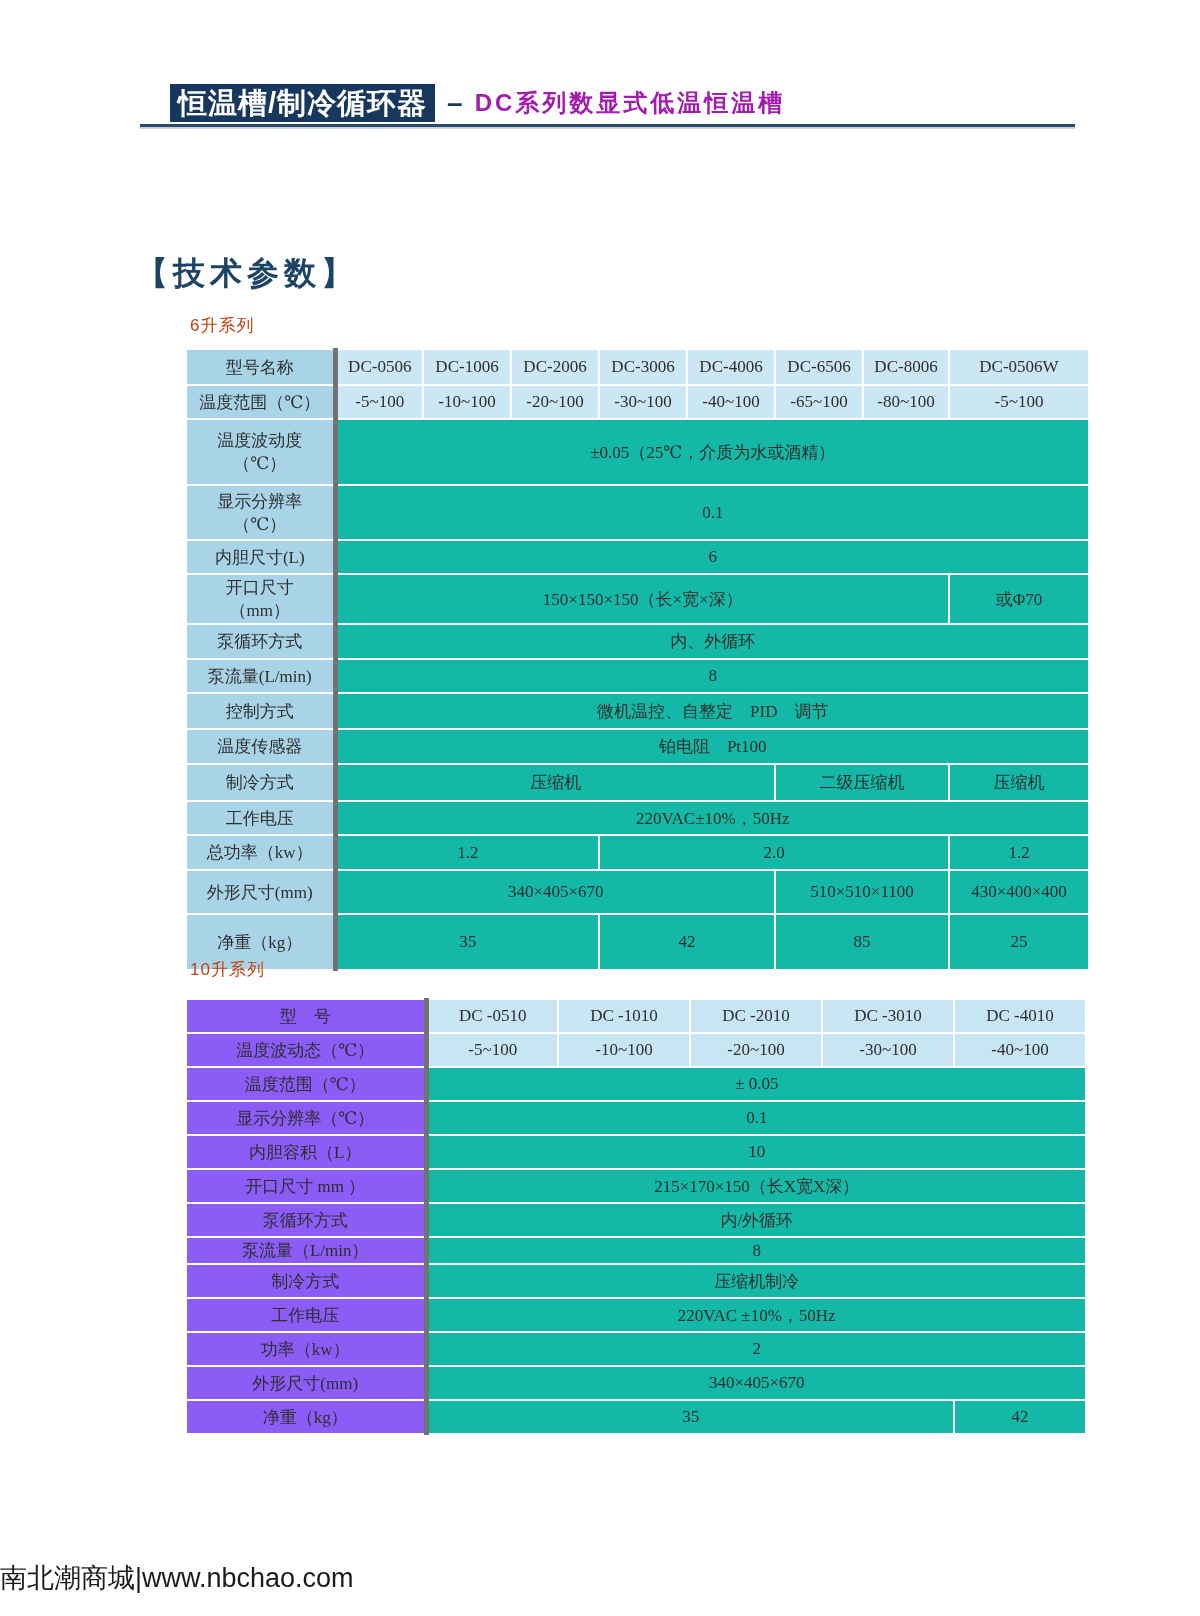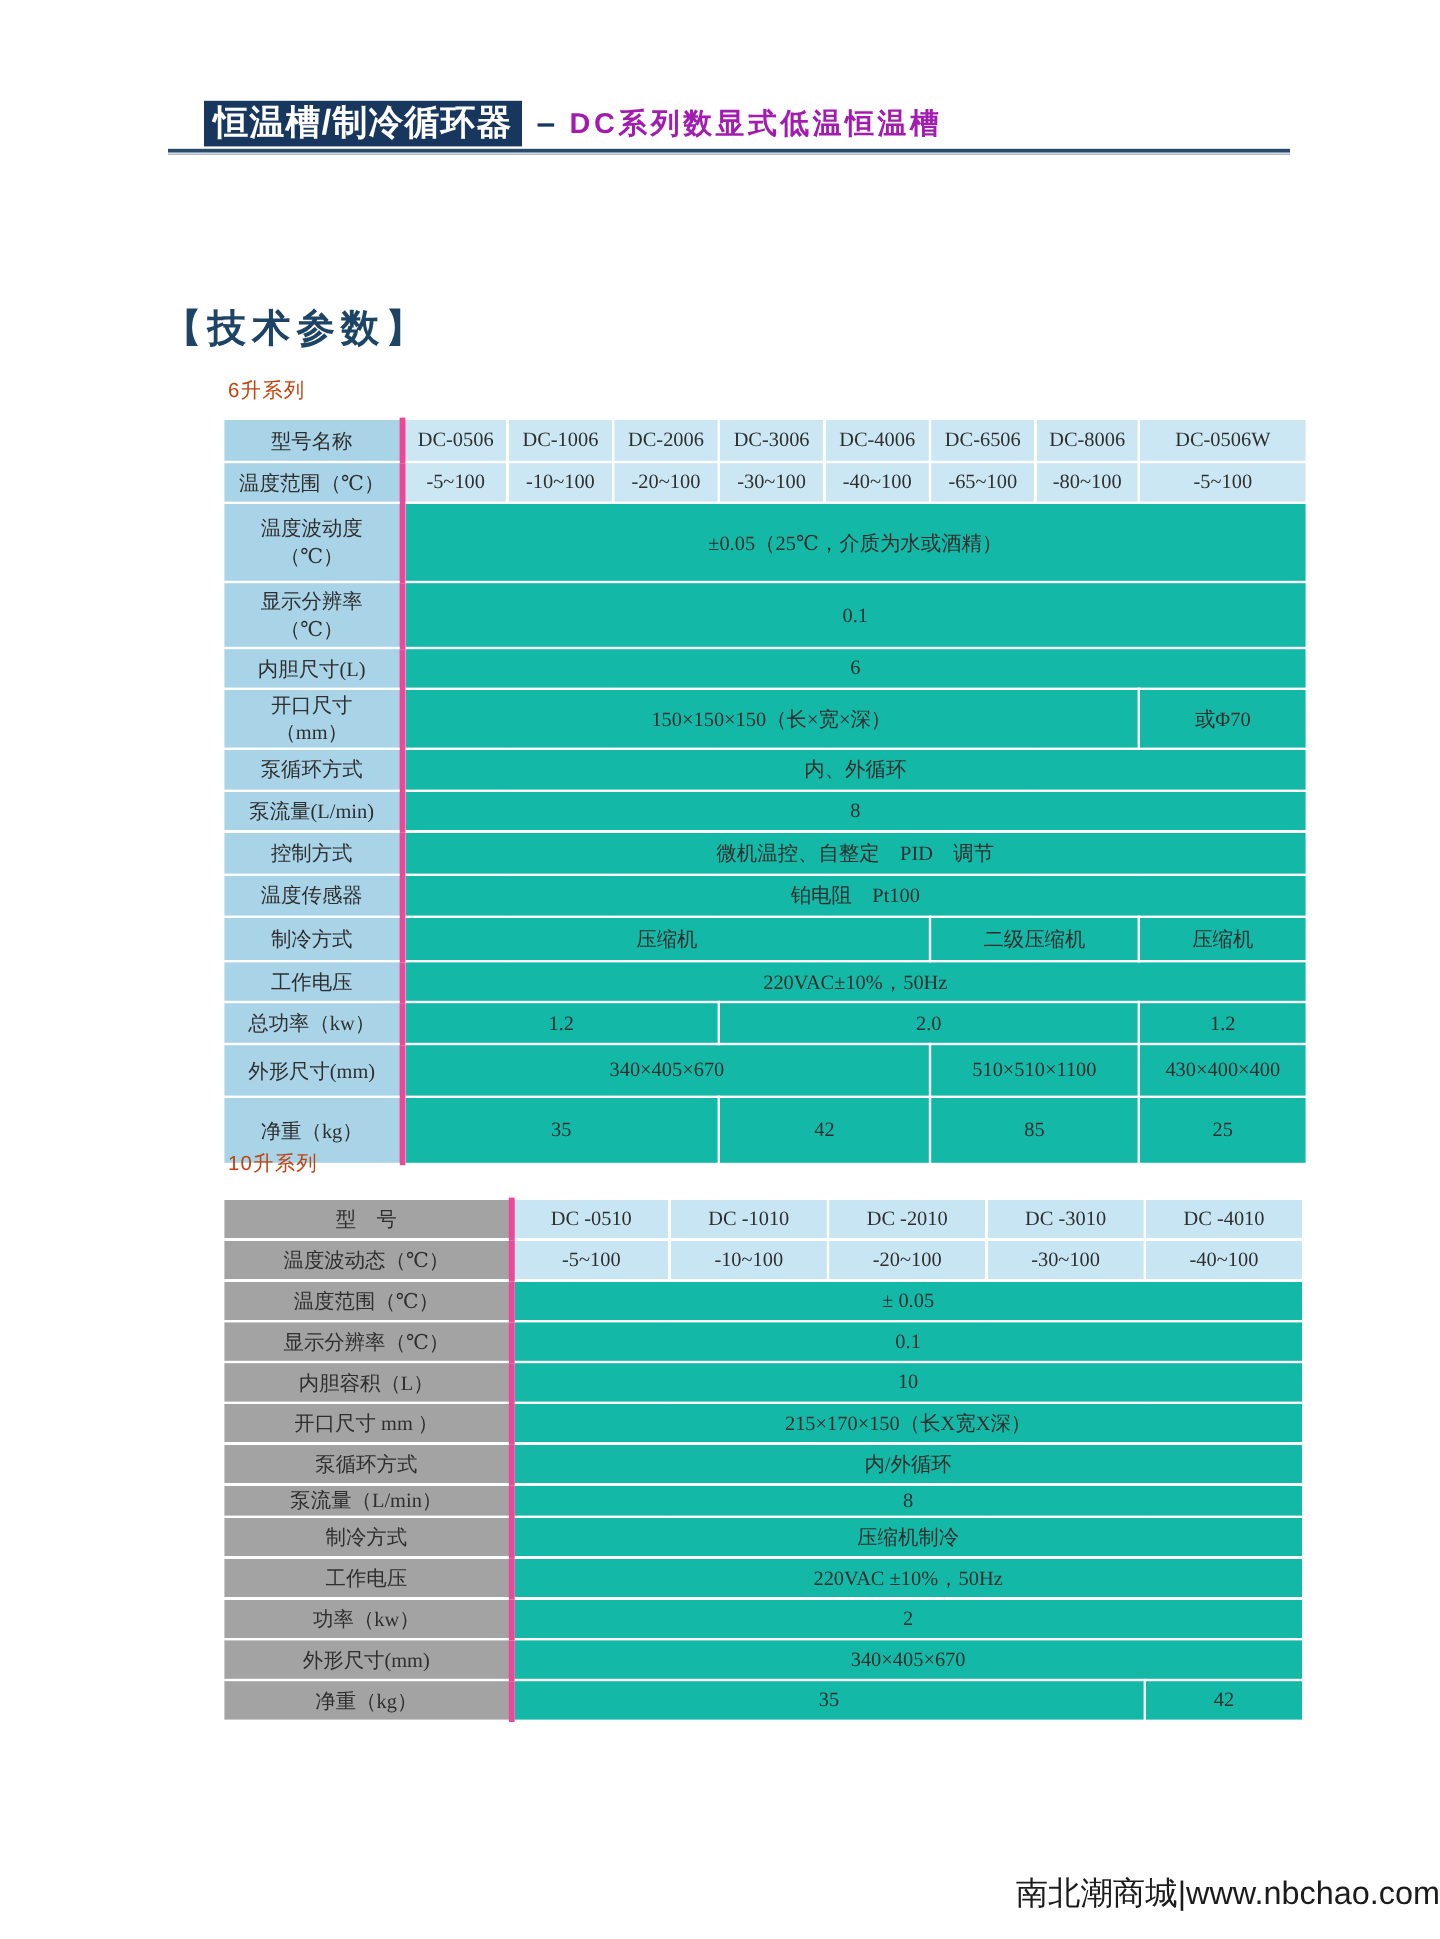--- a/index.html
+++ b/index.html
@@ -20,30 +20,30 @@
                  color:#1d4365;letter-spacing:5px;}
   .tbl-caption{position:absolute;font-size:17px;color:#c2410c;letter-spacing:1px;}
   .cap6{left:190px;top:314px;}
   .cap10{left:190px;top:958px;}
 
   
   table{border-collapse:collapse;table-layout:fixed;
         font-family:"Liberation Serif","DejaVu Serif",serif;font-size:17px;color:#2e2e2e;}
   td{border:2px solid #ffffff;text-align:center;vertical-align:middle;padding:1px 6px;
      overflow:hidden;}
-  td.lbl{background:#a9d4e8;border-right:5px solid #ec4899;padding:1px 12px;}
+  td.lbl{background:#a9d4e8;border-right:5px solid #737373;padding:1px 12px;}
   td.val{background:#14b8a6;}
   td.valdark{background:#cbe7f4;}
   .t6{position:absolute;left:185px;top:348px;}
   .t10{position:absolute;left:185px;top:998px;}
-  .t10 td.lbl{background:#a3a3a3;}
+  .t10 td.lbl{background:#8b5cf6;}
   .t10 td.valdark{background:#c8e5f3;}
 
   
-  .footer{position:absolute;left:0;top:1560px;width:1200px;text-align:right;
+  .footer{position:absolute;left:0;top:1560px;width:1200px;text-align:left;
           font-size:27px;color:#1b1b1b;font-family:"Liberation Sans",sans-serif;}
 </style>
 </head>
 <body>
 
 <div class="page">
 
   <div class="header-row">
     <span class="badge">恒温槽/制冷循环器</span>
     <span class="dash">–</span>

